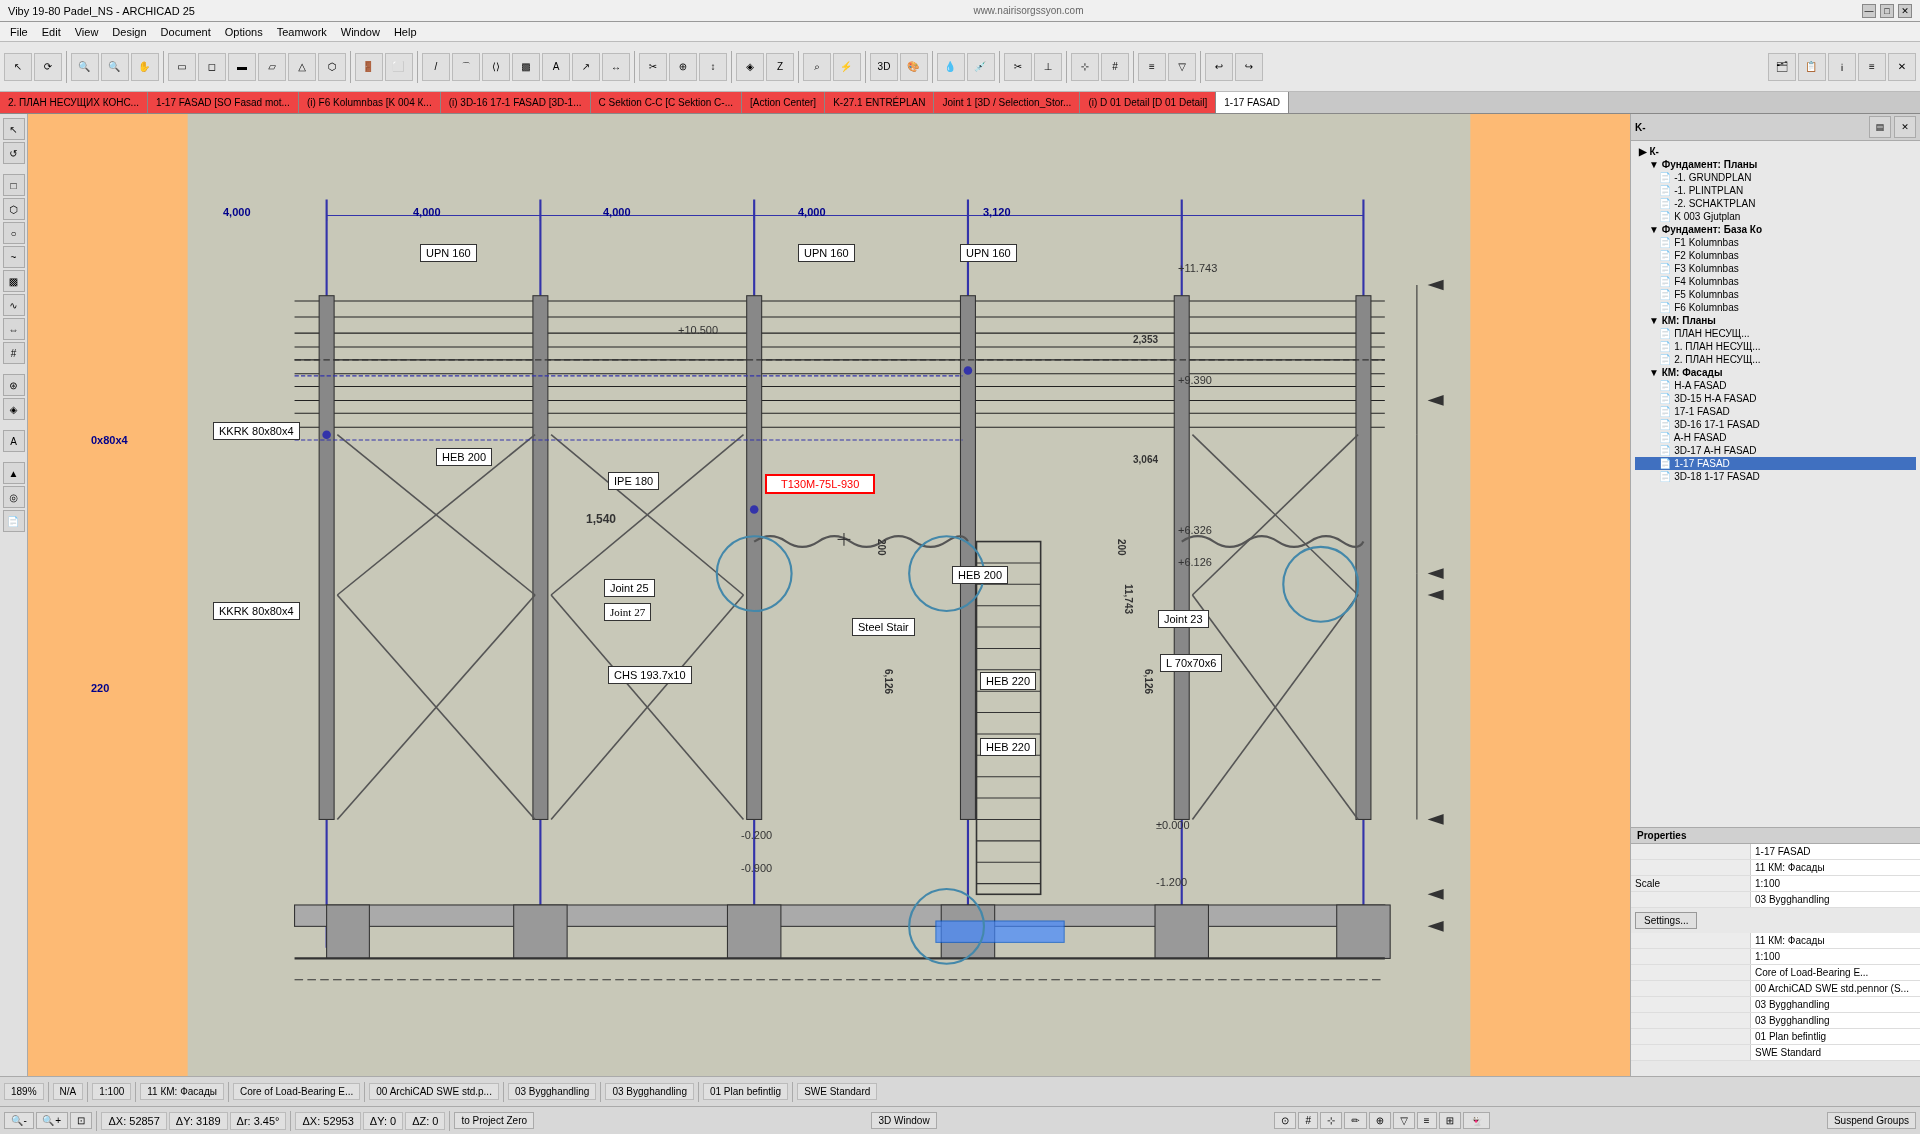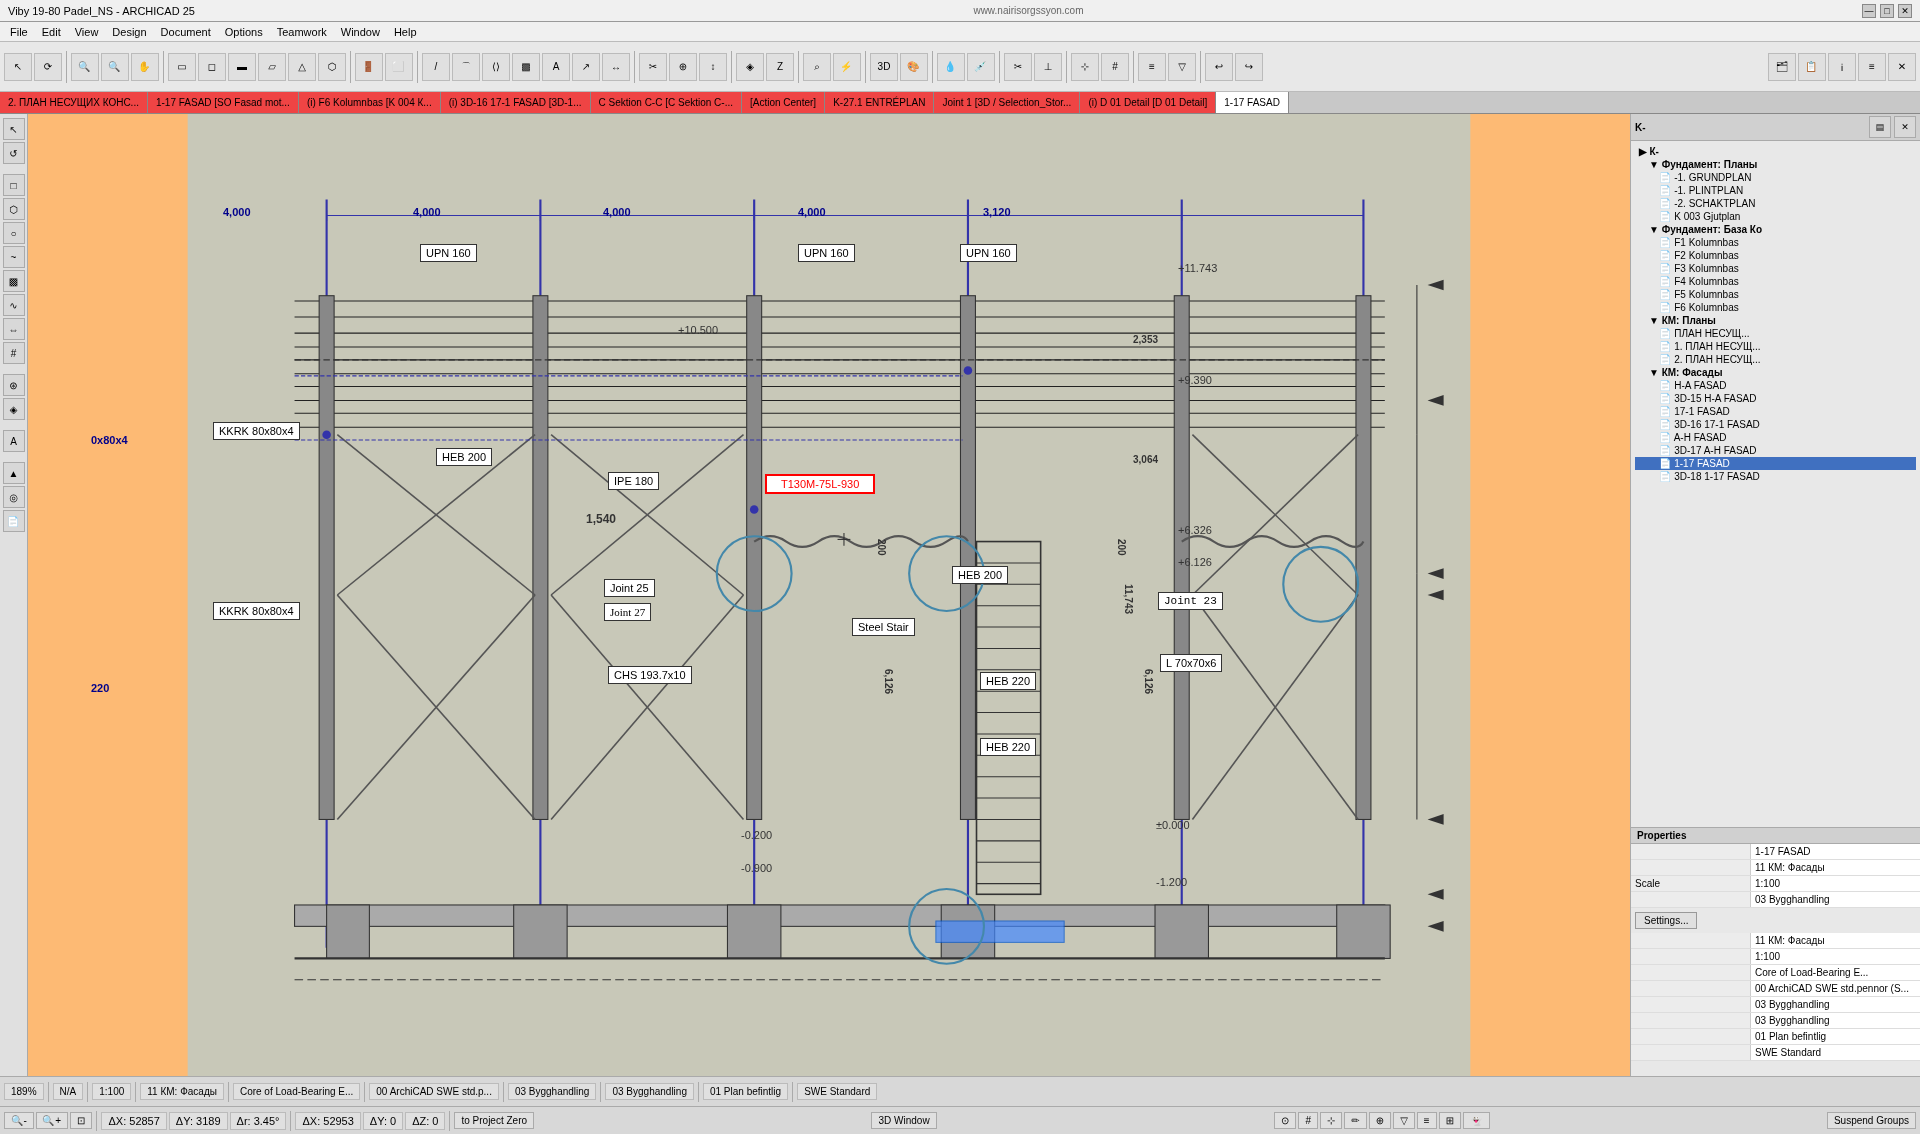--- a/index.html
+++ b/index.html
@@ -467,21 +467,21 @@
     <div class="canvas-label" style="left:185px;top:308px;">KKRK 80x80x4</div>
     <div class="canvas-label" style="left:185px;top:488px;">KKRK 80x80x4</div>
     <div class="canvas-label" style="left:408px;top:334px;">HEB 200</div>
     <div class="canvas-label" style="left:924px;top:452px;">HEB 200</div>
     <div class="canvas-label" style="left:952px;top:558px;">HEB 220</div>
     <div class="canvas-label" style="left:952px;top:624px;">HEB 220</div>
     <div class="canvas-label" style="left:580px;top:358px;">IPE 180</div>
     <div class="canvas-label-red" style="left:737px;top:360px;">T130M-75L-930</div>
     <div class="canvas-label" style="left:576px;top:465px;">Joint 25</div>
     <div class="canvas-label" style="left:576px;top:489px;font-family:Liberation Serif, serif;">Joint 27</div>
-    <div class="canvas-label" style="left:1130px;top:478px;font-family:Liberation Mono, monospace;">Joint 23</div>
+    <div class="canvas-label" style="left:1130px;top:496px;">Joint 23</div>
     <div class="canvas-label" style="left:580px;top:552px;">CHS 193.7x10</div>
     <div class="canvas-label" style="left:824px;top:504px;">Steel Stair</div>
     <div class="canvas-label" style="left:1132px;top:540px;">L 70x70x6</div>
     <div class="canvas-dim" style="left:63px;top:320px;font-size:11px;">0x80x4</div>
     <div class="canvas-dim" style="left:63px;top:568px;font-size:11px;">220</div>
 
   </div>
 
   <div id="right-panel">
     <div id="right-panel-top">

